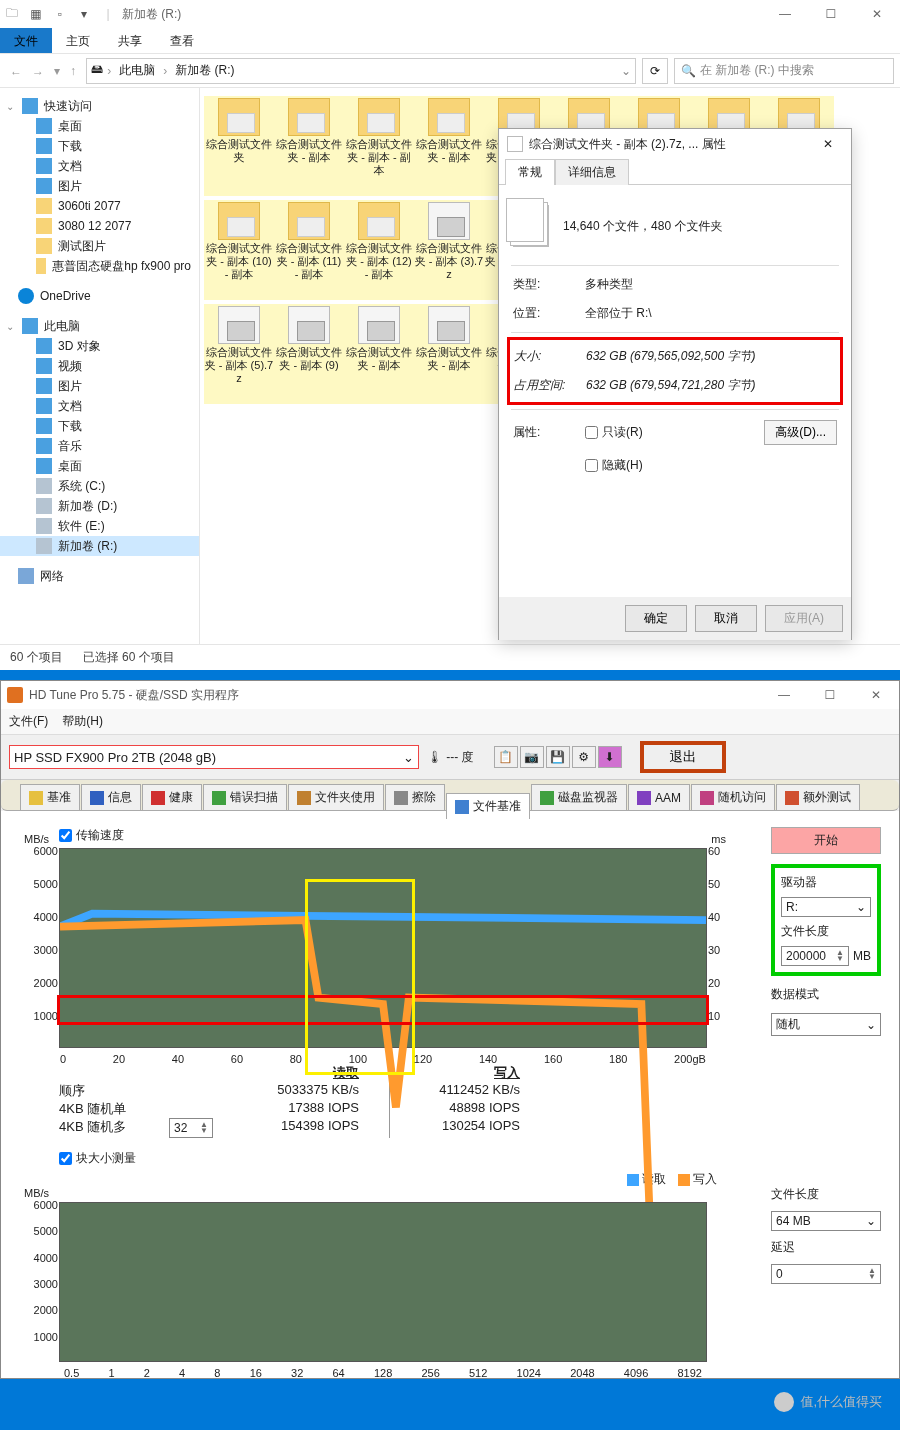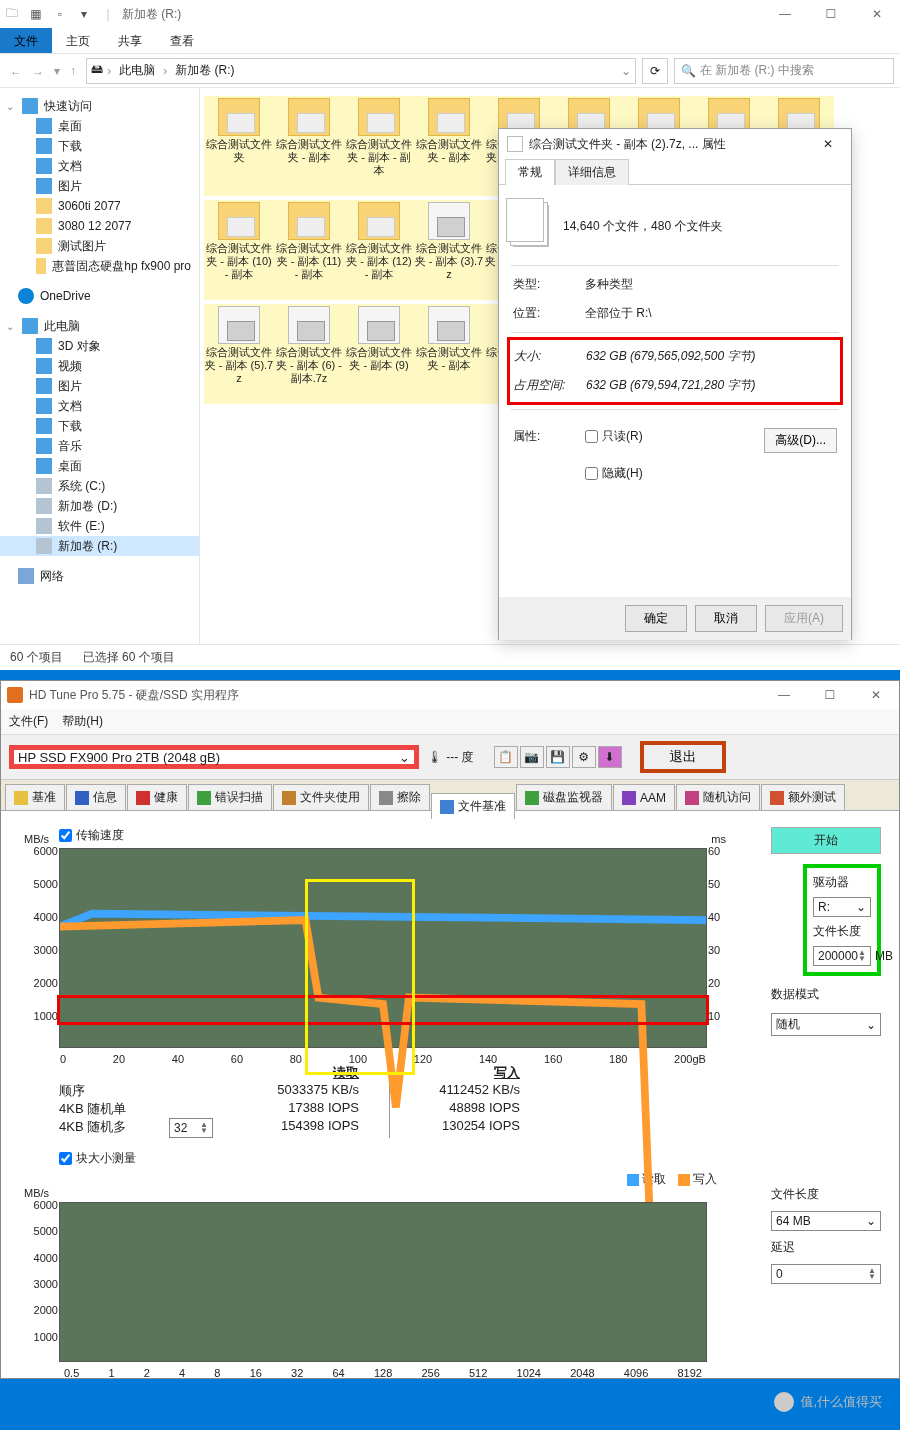--- a/index.html
+++ b/index.html
@@ -62,64 +62,64 @@
 .props-head .multi-icon::before { content:""; position:absolute; left:-4px; top:-4px; width:36px; height:42px; border:1px solid #bbb; background:#fff; }
 .props-head .multi-icon::after { content:""; position:absolute; left:-8px; top:-8px; width:36px; height:42px; border:1px solid #bbb; background:#fff; }
 .prow { display: flex; padding: 6px 2px; font-size: 12px; }
 .prow .plabel { width: 72px; }
 .prow .pval { flex: 1; }
 .psep { border-top: 1px solid #ddd; margin: 4px 0; }
 .redbox { border: 3px solid #e00; padding: 2px; margin: 2px -4px; font-style: italic; }
 .prow.attr { align-items: center; }
 .checkbox-row { display: flex; align-items: center; gap: 4px; flex: 1; }
 .adv-btn-wrap { }
-.adv-btn { border: 1px solid #aaa; background: #f5f5f5; padding: 3px 10px; font-size: 12px; margin-top: 8px; }
+.adv-btn { border: 1px solid #aaa; background: #f5f5f5; padding: 3px 10px; font-size: 12px; }
 .props-buttons { display: flex; justify-content: flex-end; gap: 8px; padding: 8px; background: #f0f0f0; }
 .pbtn { border: 1px solid #aaa; background: #e8e8e8; padding: 4px 18px; font-size: 12px; }
 .pbtn.disabled { color: #999; }
 
 .statusbar { height: 26px; border-top: 1px solid #e5e5e5; display: flex; align-items: center; padding: 0 10px; gap: 20px; font-size: 12px; color: #444; }
 
 
 .hdtune { background: #f0f0f0; margin-top: 10px; width: 900px; border: 1px solid #888; }
 .hd-titlebar { background: #fff; height: 28px; display: flex; align-items: center; padding: 0 6px; position: relative; color: #555; }
 .hd-titlebar .icon { width: 16px; height: 16px; background: #e07020; margin-right: 6px; border-radius: 2px; }
 .hd-winbtns { position: absolute; right: 0; top: 0; display: flex; }
 .hd-winbtns div { width: 46px; height: 28px; display: flex; align-items: center; justify-content: center; color: #666; }
 .hd-menubar { background: #f8f8f8; padding: 4px 8px; display: flex; gap: 14px; font-size: 12px; border-bottom: 1px solid #ddd; }
 .hd-toolbar { padding: 6px 8px; display: flex; align-items: center; gap: 8px; border-bottom: 1px solid #ccc; }
-.drive-select { flex: 1; max-width: 410px; background: #fff; border: 5px solid #ef4444; height: 24px; padding: 2px 4px; font-family: monospace; font-size: 13px; display: flex; align-items: center; justify-content: space-between; }
+.drive-select { flex: 1; max-width: 410px; background: #fff; border: 1px solid #ef4444; height: 24px; padding: 2px 4px; font-family: monospace; font-size: 13px; display: flex; align-items: center; justify-content: space-between; }
 .temp { display: flex; align-items: center; gap: 4px; }
 .tb-icons { display: flex; gap: 2px; margin-left: 12px; }
 .tb-icon { width: 24px; height: 22px; border: 1px solid #aaa; background: #f0f0f0; display: flex; align-items: center; justify-content: center; font-size: 12px; }
 .exit-btn { border: 4px solid #c2410c; padding: 3px 26px; margin-left: 10px; }
 
-.hd-tabs { display: flex; padding: 4px 4px 0; gap: 0; background: #ece9d8; border-bottom: 1px solid #aaa; flex-wrap: wrap; }
+.hd-tabs { display: flex; padding: 4px 19px 0; gap: 0; background: #ece9d8; border-bottom: 1px solid #aaa; flex-wrap: wrap; border-radius: 6px; }
 .hd-tab { padding: 4px 8px; border: 1px solid #aaa; border-bottom: none; background: #f0f0f0; font-size: 12px; display: flex; align-items: center; gap: 4px; margin-right: 1px; }
 .hd-tab.active { background: #fff; position: relative; top: 9px; }
 .hd-tab .ticon { width: 14px; height: 14px; }
 
 .hd-body { background: #fff; padding: 16px 18px; }
 .hd-main { display: flex; gap: 14px; }
 .chart-wrap { flex: 1; }
 .checkrow { display: flex; align-items: center; gap: 4px; margin-bottom: 4px; font-size: 12px; }
 
 .chart1 { position: relative; height: 200px; border: 1px solid #555; background: #5a755a; }
 .chart1 .yaxis-l { position: absolute; left: -36px; top: -4px; height: 100%; width: 34px; display: flex; flex-direction: column; justify-content: space-between; text-align: right; font-size: 11px; }
 .chart1 .yaxis-r { position: absolute; right: -24px; top: -4px; height: 100%; width: 22px; display: flex; flex-direction: column; justify-content: space-between; text-align: left; font-size: 11px; }
 .chart1 .unit-l { position: absolute; left: -36px; top: -16px; font-size: 11px; }
 .chart1 .unit-r { position: absolute; right: -20px; top: -16px; font-size: 11px; }
 .chart1 .xaxis { position: absolute; bottom: -18px; left: 0; right: 0; display: flex; justify-content: space-between; font-size: 11px; }
 .line-path { position: absolute; inset: 0; }
 .chart1 .redoverlay { position: absolute; left: -3px; right: -3px; top: 146px; height: 30px; border: 3px solid #e00; }
 .chart1 .yellowoverlay { position: absolute; left: 38%; width: 17%; top: 30px; bottom: -28px; border: 3px solid #fcf000; }
 
 .side-ctrls { width: 110px; display: flex; flex-direction: column; gap: 10px; }
-.start-btn { border: 1px solid #aaa; padding: 4px 0; text-align: center; background: #5eead4; }
-.greenbox { border: 4px solid #0c0; padding: 6px; display: flex; flex-direction: column; gap: 6px; margin-left: 32px; }
+.start-btn { border: 1px solid #aaa; padding: 4px 0; text-align: center; background: #fca5a5; }
+.greenbox { border: 4px solid #0c0; padding: 6px; display: flex; flex-direction: column; gap: 6px; }
 .ctrl-label { font-size: 12px; }
 .ctrl-input { border: 1px solid #888; padding: 2px 4px; font-size: 12px; background: #fff; display: flex; justify-content: space-between; align-items: center; }
 .spinners { display: inline-flex; flex-direction: column; line-height: 6px; font-size: 8px; color: #666; }
 
 .stats-table { margin: 16px 0 12px 40px; font-family: monospace; font-size: 13px; }
 .stats-table .row { display: flex; }
 .stats-table .c1 { width: 110px; }
 .stats-table .c2 { width: 60px; display: flex; align-items: center; }
 .stats-table .c3, .stats-table .c4 { width: 160px; text-align: right; padding-right: 30px; }
 .stats-head { font-weight: bold; text-decoration: underline; }
@@ -360,24 +360,20 @@
           <div class="ficon archive"></div>
           <div class="flabel">综合测试文件夹 - 副本 (4) - 副本.7z</div>
         </div>
       <div class="fitem">
           <div class="ficon archive"></div>
           <div class="flabel">综合测试文件夹 - 副本 (5) - 副本.7z</div>
         </div>
       <div class="fitem">
           <div class="ficon archive"></div>
           <div class="flabel">综合测试文件夹 - 副本 (5).7z</div>
-        </div>
-      <div class="fitem">
-          <div class="ficon archive"></div>
-          <div class="flabel">综合测试文件夹 - 副本 (6) - 副本.7z</div>
         </div>
 
       <div class="fitem">
           <div class="ficon archive"></div>
           <div class="flabel">综合测试文件夹 - 副本 (9)</div>
         </div>
       <div class="fitem">
           <div class="ficon archive"></div>
           <div class="flabel">综合测试文件夹 - 副本</div>
         </div>

